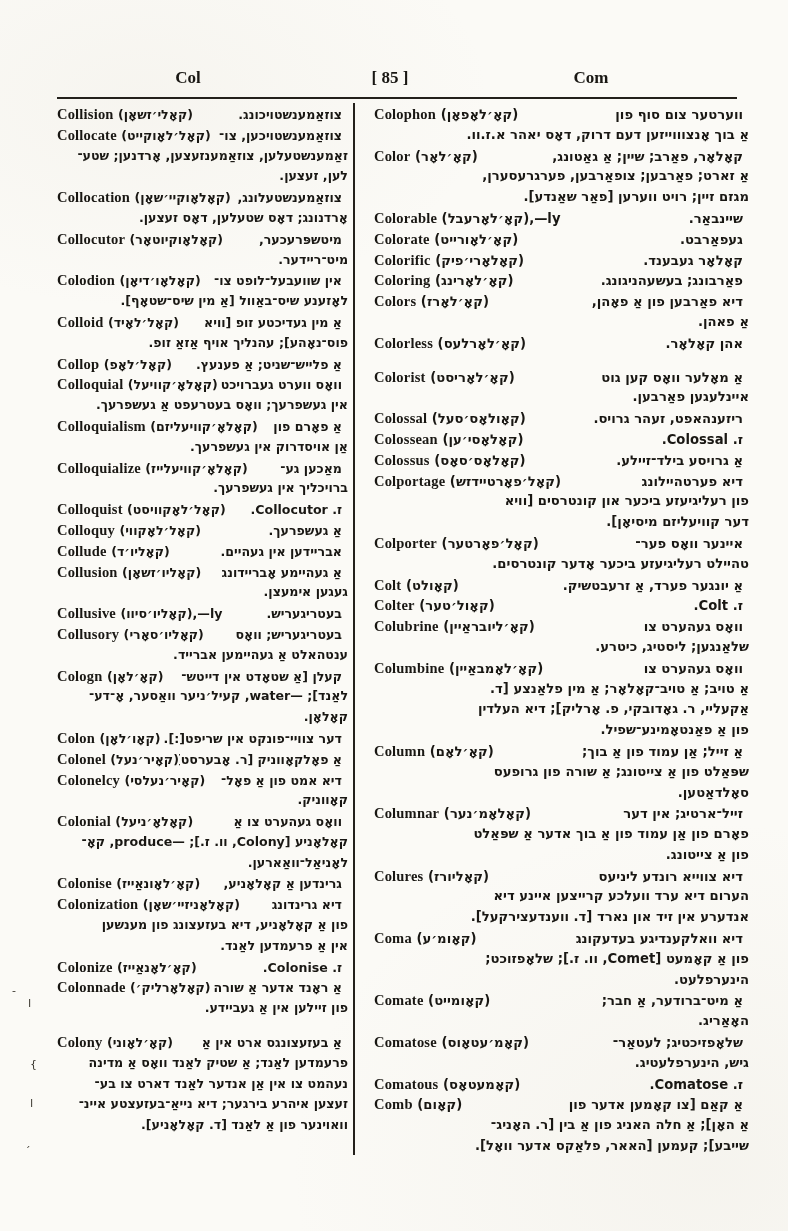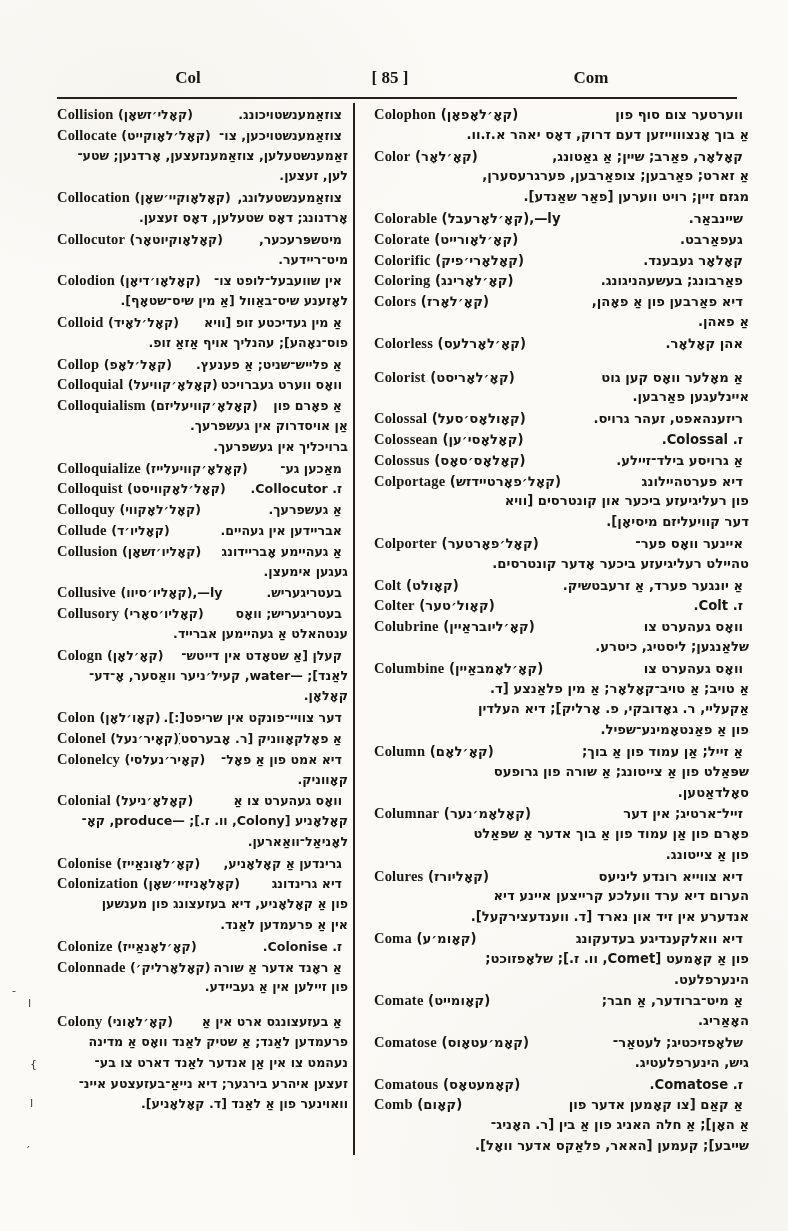--- a/index.html
+++ b/index.html
@@ -98,34 +98,35 @@
       <div class="line first">
         <span class="hwg" dir="ltr"><span class="hw">Collop</span><span class="pron"> (קאָל׳לאָפ)</span></span>
         <span class="def0 he" dir="rtl">אַ פלייש־שניט; אַ פענעץ.</span>
       </div>
     </div>
     <div class="entry">
       <div class="line first">
         <span class="hwg" dir="ltr"><span class="hw">Colloquial</span><span class="pron"> (קאָלאָ׳קוויעל)</span></span>
         <span class="def0 he" dir="rtl">וואָס ווערט געברויכט</span>
       </div>
+      <div class="line cont he" dir="rtl">אין געשפרעך; וואָס בעטרעפט אַ געשפרעך.</div>
     </div>
     <div class="entry">
       <div class="line first">
         <span class="hwg" dir="ltr"><span class="hw">Colloquialism</span><span class="pron"> (קאָלאָ׳קוויעליזם)</span></span>
         <span class="def0 he" dir="rtl">אַ פאָרם פון</span>
       </div>
       <div class="line cont he" dir="rtl">אַן אויסדרוק אין געשפרעך.</div>
     </div>
     <div class="entry">
-      <div class="line cont he" dir="rtl">ברויכליך אין געשפרעך.</div>
       <div class="line first">
         <span class="hwg" dir="ltr"><span class="hw">Colloquialize</span><span class="pron"> (קאָלאָ׳קוויעלייז)</span></span>
         <span class="def0 he" dir="rtl">מאַכען גע־</span>
       </div>
+      <div class="line cont he" dir="rtl">ברויכליך אין געשפרעך.</div>
     </div>
     <div class="entry">
       <div class="line first">
         <span class="hwg" dir="ltr"><span class="hw">Colloquist</span><span class="pron"> (קאָל׳לאָקוויסט)</span></span>
         <span class="def0 he" dir="rtl">ז. Collocutor.</span>
       </div>
     </div>
     <div class="entry">
       <div class="line first">
         <span class="hwg" dir="ltr"><span class="hw">Colloquy</span><span class="pron"> (קאָל׳לאָקווי)</span></span>

